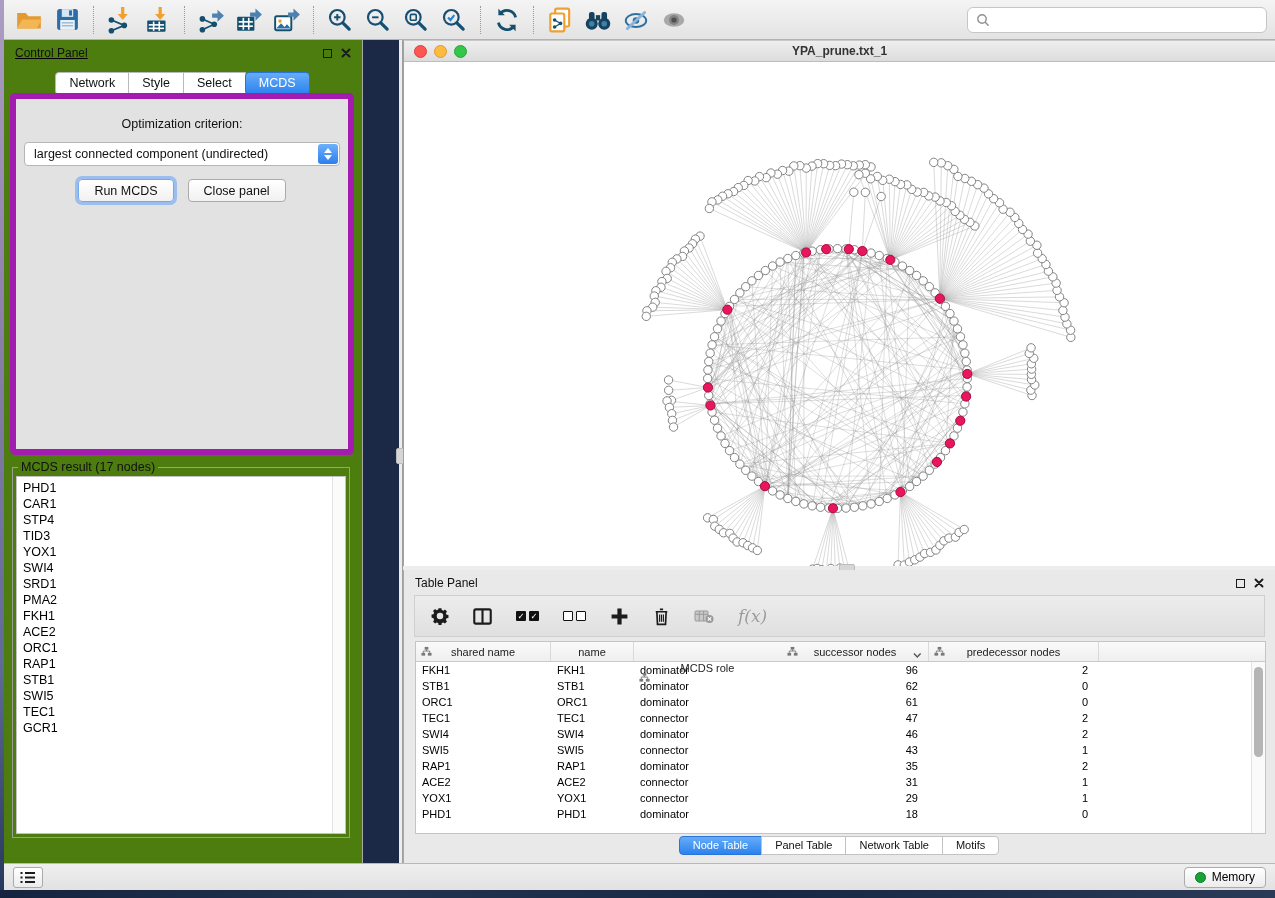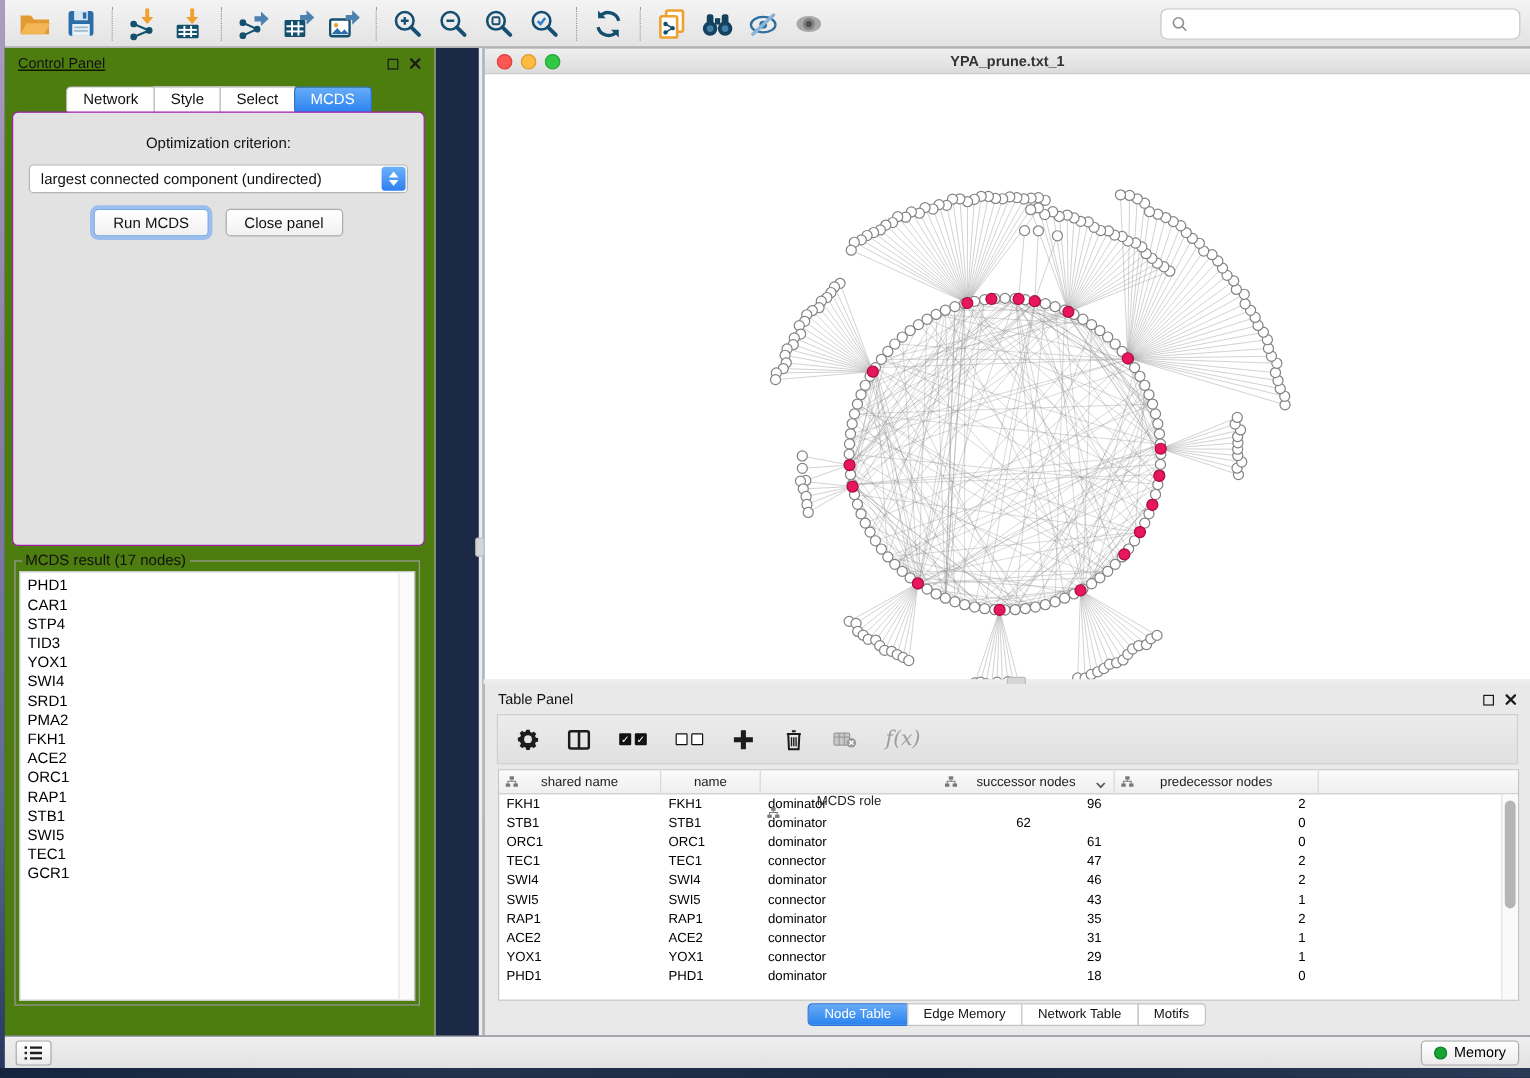--- a/index.html
+++ b/index.html
@@ -26,21 +26,21 @@
     background:#4d7c0f; border-right:1px solid #a9a9a9;text-decoration:underline; }
   .panel-head { height:26px; display:flex; align-items:center; padding:0 11px; font-size:12px; color:#111; }
   .win-btns { margin-left:auto; display:flex; align-items:center; gap:9px; }
   .float-glyph { width:9px; height:9px; border:1.5px solid #1a1a1a; display:inline-block; }
   #cp-tabs { position:absolute; top:32px; left:0; right:0; display:flex; justify-content:center; }
   .seg-tab { font-size:12.5px; padding:3px 13px 4px; background:#fff; border:1px solid #b9b9b9; margin-left:-1px; color:#111; cursor:pointer; }
   .seg-tab:first-child { border-radius:4px 0 0 4px; }
   .seg-tab:last-child  { border-radius:0 4px 4px 0; }
   .seg-tab.active { background:linear-gradient(#66acf8,#2b82ef); border-color:#2a74d8; color:#fff; border-radius:4px; }
   #cp-content { position:absolute; left:6px; right:8px; top:53px; height:362px;
-    background:#e2e2e2; border:1px solid #a21caf; border-radius:5px; }
+    background:#e2e2e2; border:6px solid #a21caf; border-radius:5px; }
   #opt-label { text-align:center; margin-top:18px; font-size:12.5px; color:#111; }
   #criterion { position:relative; width:316px; height:24px; margin:11px auto 0; background:#fff;
     border:1px solid #b5b5b5; border-radius:4px; font-size:12.5px; cursor:pointer; }
   #criterion .dd-text { line-height:22px; padding-left:9px; color:#111; }
   .dd-cap { position:absolute; right:1px; top:1px; bottom:1px; width:20px; border-radius:3px;
     background:linear-gradient(#6db1f9,#2d7ff0); display:flex; flex-direction:column; align-items:center; justify-content:center; gap:2px; }
   .tri-up   { width:0; height:0; border-left:4px solid transparent; border-right:4px solid transparent; border-bottom:5px solid #fff; }
   .tri-down { width:0; height:0; border-left:4px solid transparent; border-right:4px solid transparent; border-top:5px solid #fff; }
   #cp-buttons { display:flex; justify-content:center; gap:14px; margin-top:13px; }
   .mac-btn { height:23px; padding:0 15px; font-size:12.5px; color:#111;
@@ -1121,21 +1121,21 @@
           <div class="td" style="width: 135px;">FKH1</div>
           <div class="td" style="width: 83px;">FKH1</div>
           <div class="td" style="width: 148px;">dominator</div>
           <div class="td num" style="width: 147px;">96</div>
           <div class="td num" style="width: 170px;">2</div>
         </div>
         <div class="tr">
           <div class="td" style="width: 135px;">STB1</div>
           <div class="td" style="width: 83px;">STB1</div>
           <div class="td" style="width: 148px;">dominator</div>
-          <div class="td num" style="width: 147px; text-align: center;">62</div>
+          <div class="td num" style="width: 147px;">62</div>
           <div class="td num" style="width: 170px;">0</div>
         </div>
         <div class="tr">
           <div class="td" style="width: 135px;">ORC1</div>
           <div class="td" style="width: 83px;">ORC1</div>
           <div class="td" style="width: 148px;">dominator</div>
           <div class="td num" style="width: 147px;">61</div>
           <div class="td num" style="width: 170px;">0</div>
         </div>
         <div class="tr">
@@ -1187,21 +1187,21 @@
           <div class="td num" style="width: 147px;">18</div>
           <div class="td num" style="width: 170px;">0</div>
         </div>
       </div>
     <div id="tbl-scroll">
         <div id="tbl-thumb"></div>
       </div>
   </div>
   <div id="table-tabs">
       <span class="bottom-tab active">Node Table</span>
-      <span class="bottom-tab">Edge Memory</span>
+      <span class="bottom-tab">Panel Table</span>
       <span class="bottom-tab">Network Table</span>
       <span class="bottom-tab">Motifs</span>
     </div>
 </div>
 
 <div id="status-bar">
   <button class="sq-btn">
     <svg width="16" height="13" viewBox="0 0 16 13">
         <g stroke="#1c1c1c" stroke-width="2">
           <path d="M5 2h10M5 6.5h10M5 11h10"></path>

